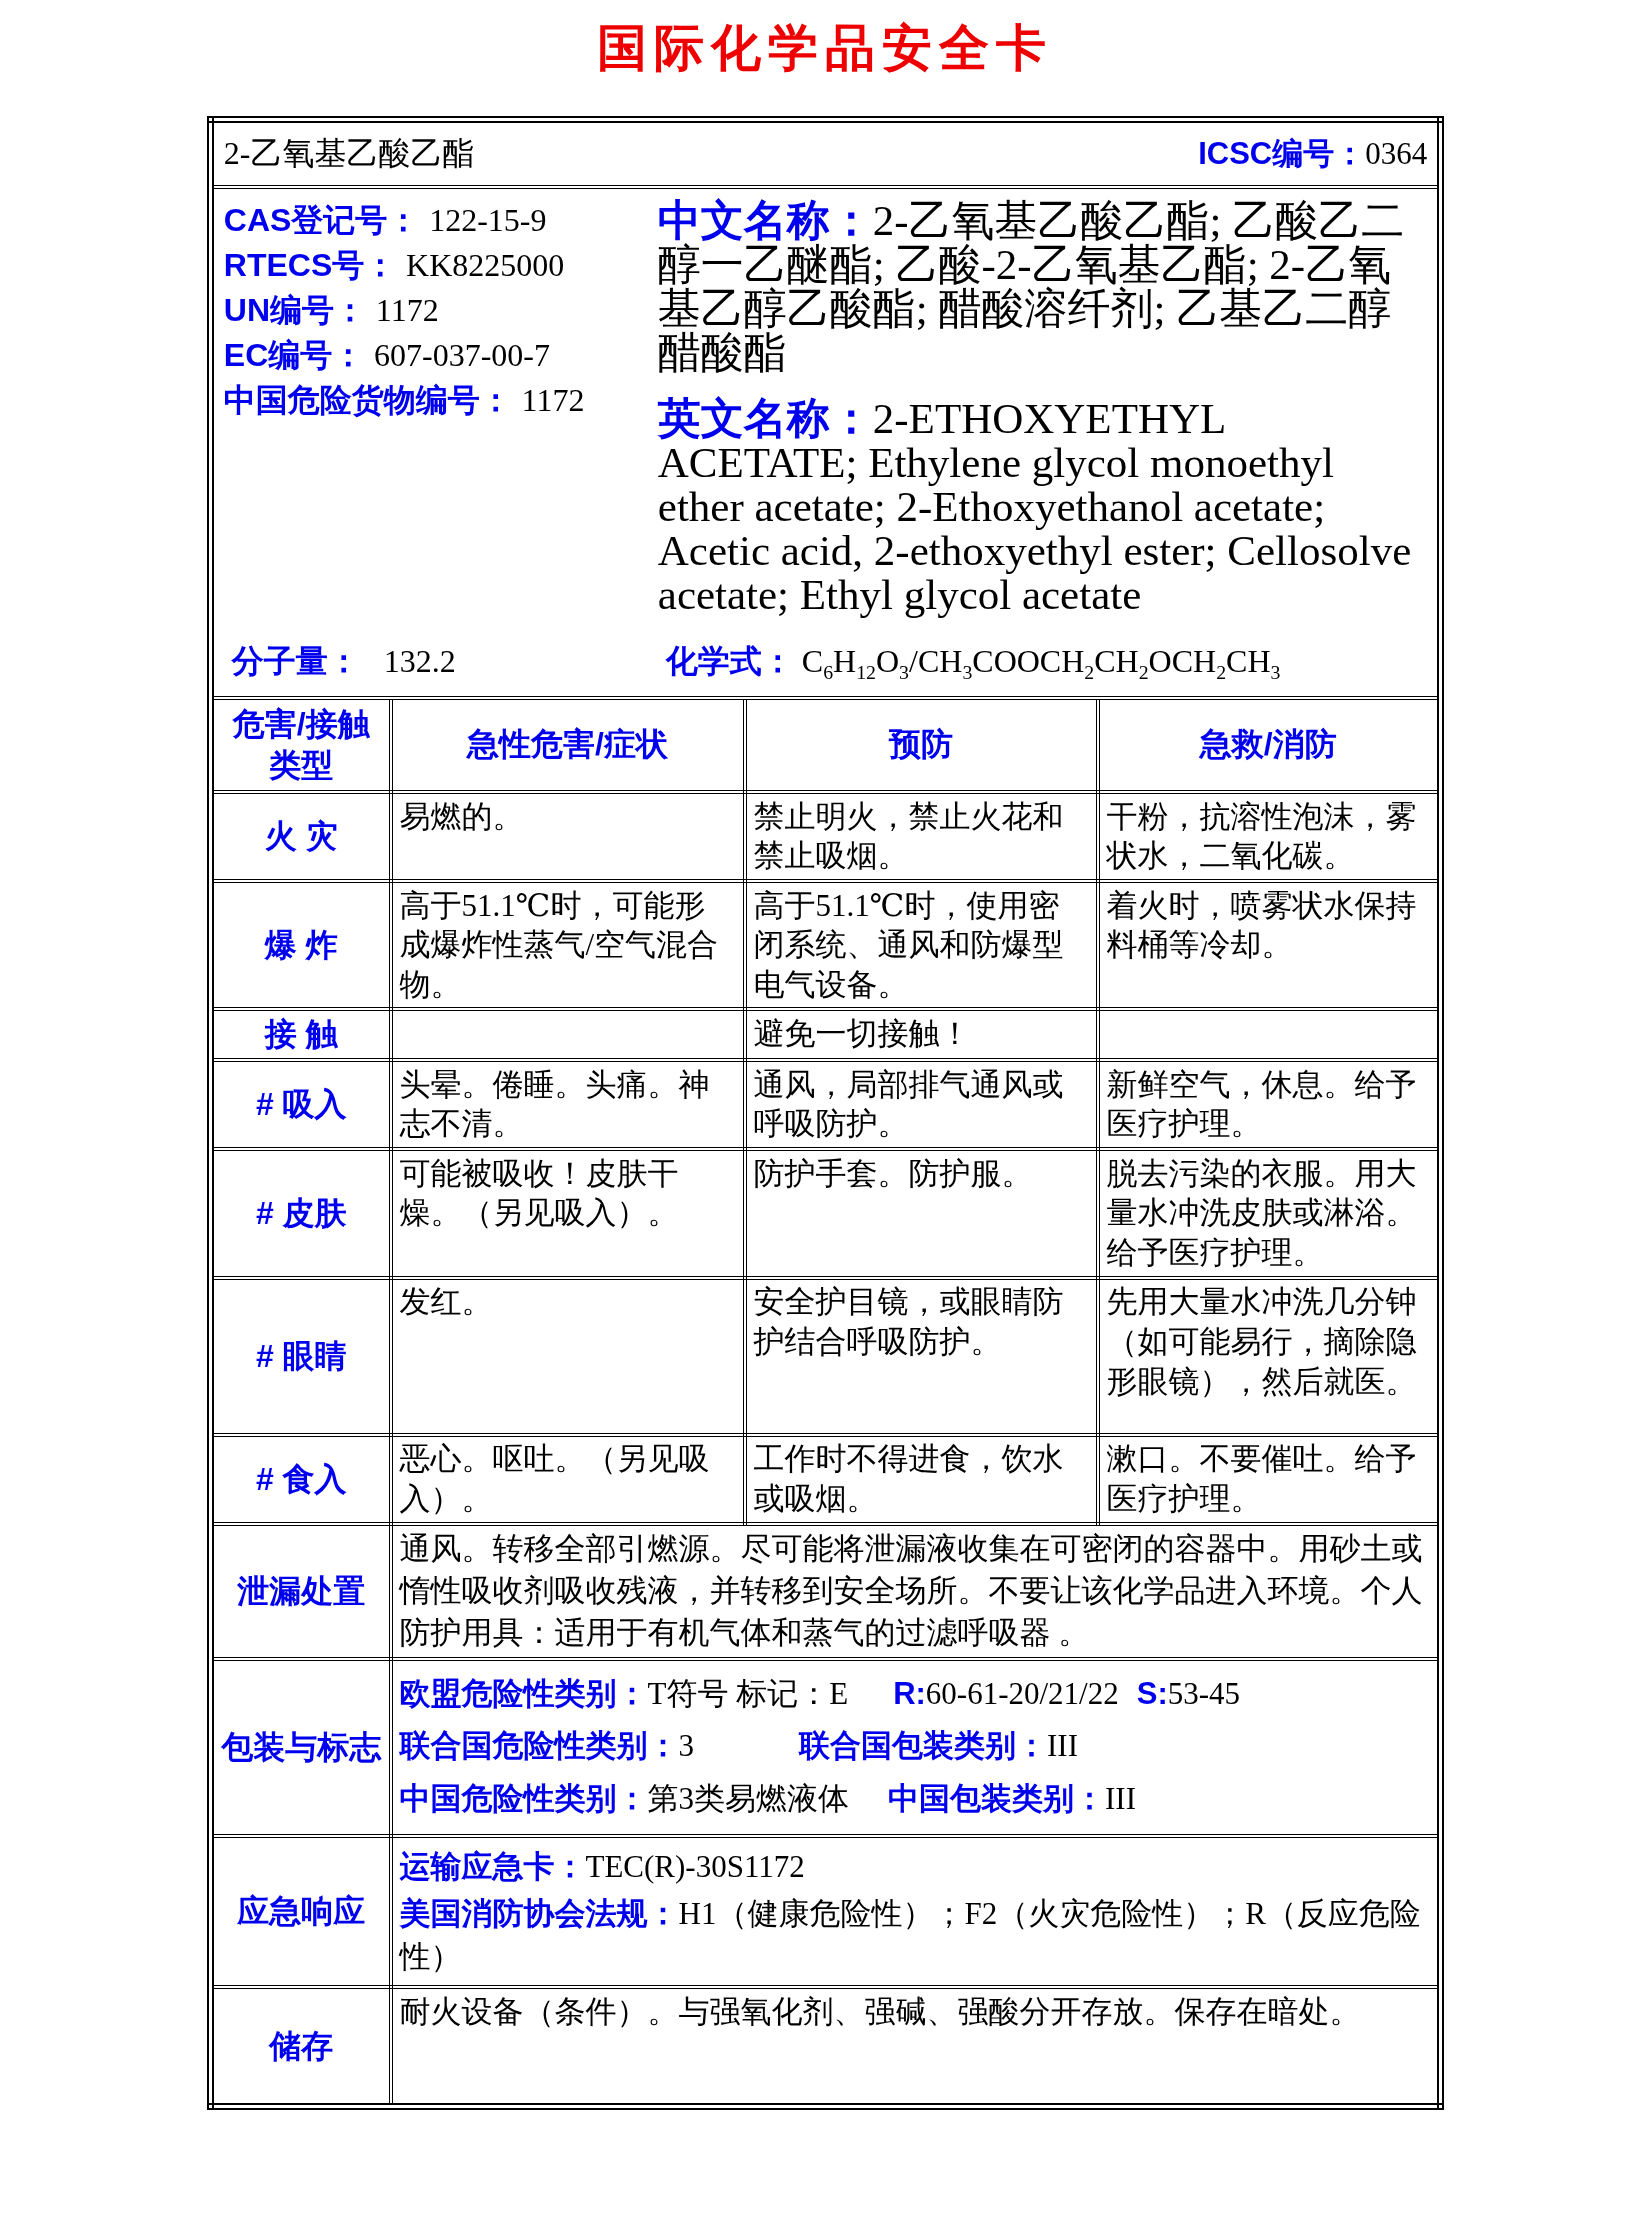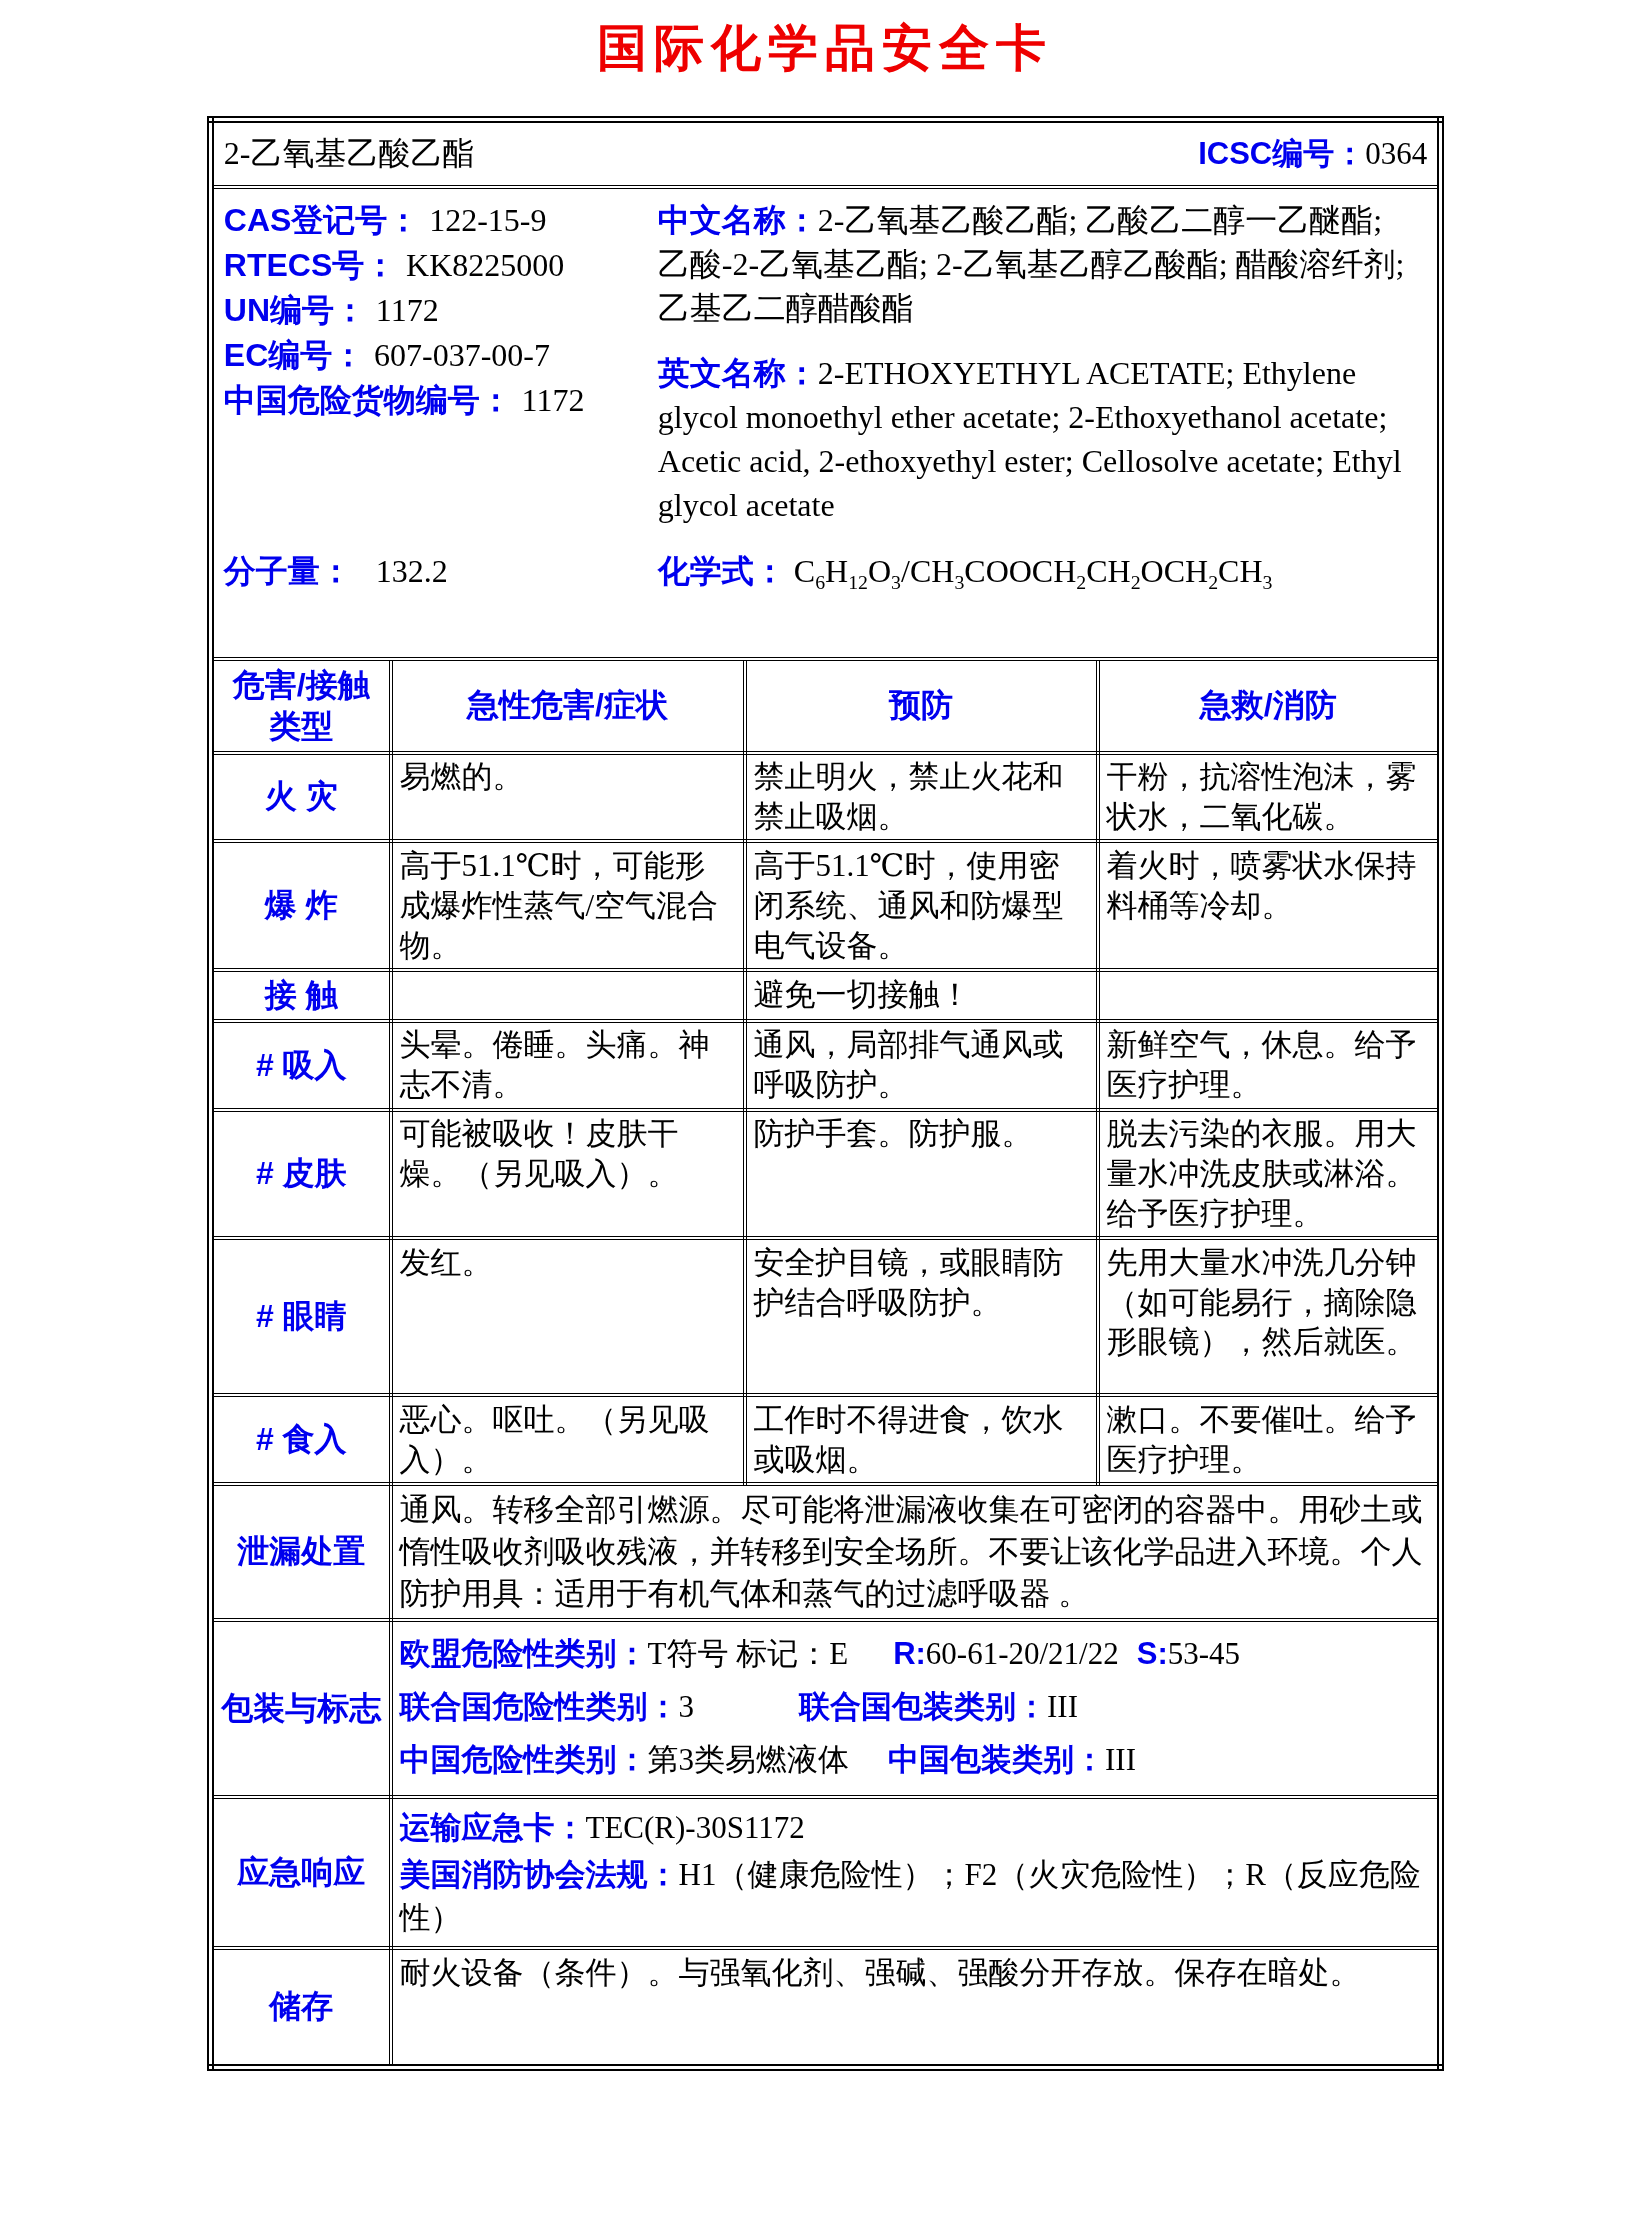--- a/index.html
+++ b/index.html
@@ -40,24 +40,24 @@
     font-family:var(--sans);font-weight:bold;font-size:32px;
   }
   .namebar{display:flex;justify-content:space-between;align-items:center;padding:4.2px 2.8px;}
   .namebar .chem{font-size:32px;}
   .infowrap{padding:7px 2.8px;}
   .info-flex{display:flex;}
   .ids{width:434px;flex:0 0 434px;}
   .ids .idline{line-height:45px;font-size:32px;}
   .ids .idline .val{margin-left:9.8px;}
   .names{flex:1 1 auto;max-width:754px;}
-  .names .para{font-size:32px;line-height:44px;}
+  .names .para{font-size:43px;line-height:44px;}
   .names .para.en{margin-top:21px;}
   .mol-flex{display:flex;margin-top:24px;font-size:32px;}
-  .mol-left{width:434px;flex:0 0 434px;}
+  .mol-left{width:434px;flex:0 0 434px;margin-left:8px;}
   .mol-left .val{margin-left:24px;}
   .formula sub{font-size:0.62em;}
   .pkg-line{line-height:40px;margin:9.8px 0 12.6px 0;}
   .gap-r{margin-left:45px;}
   .gap-s{margin-left:18px;}
   .gap-un{margin-left:105px;}
   .gap-cn{margin-left:39px;}
   .em-line{line-height:43px;margin:4.2px 0;}
 </style>
 </head>

